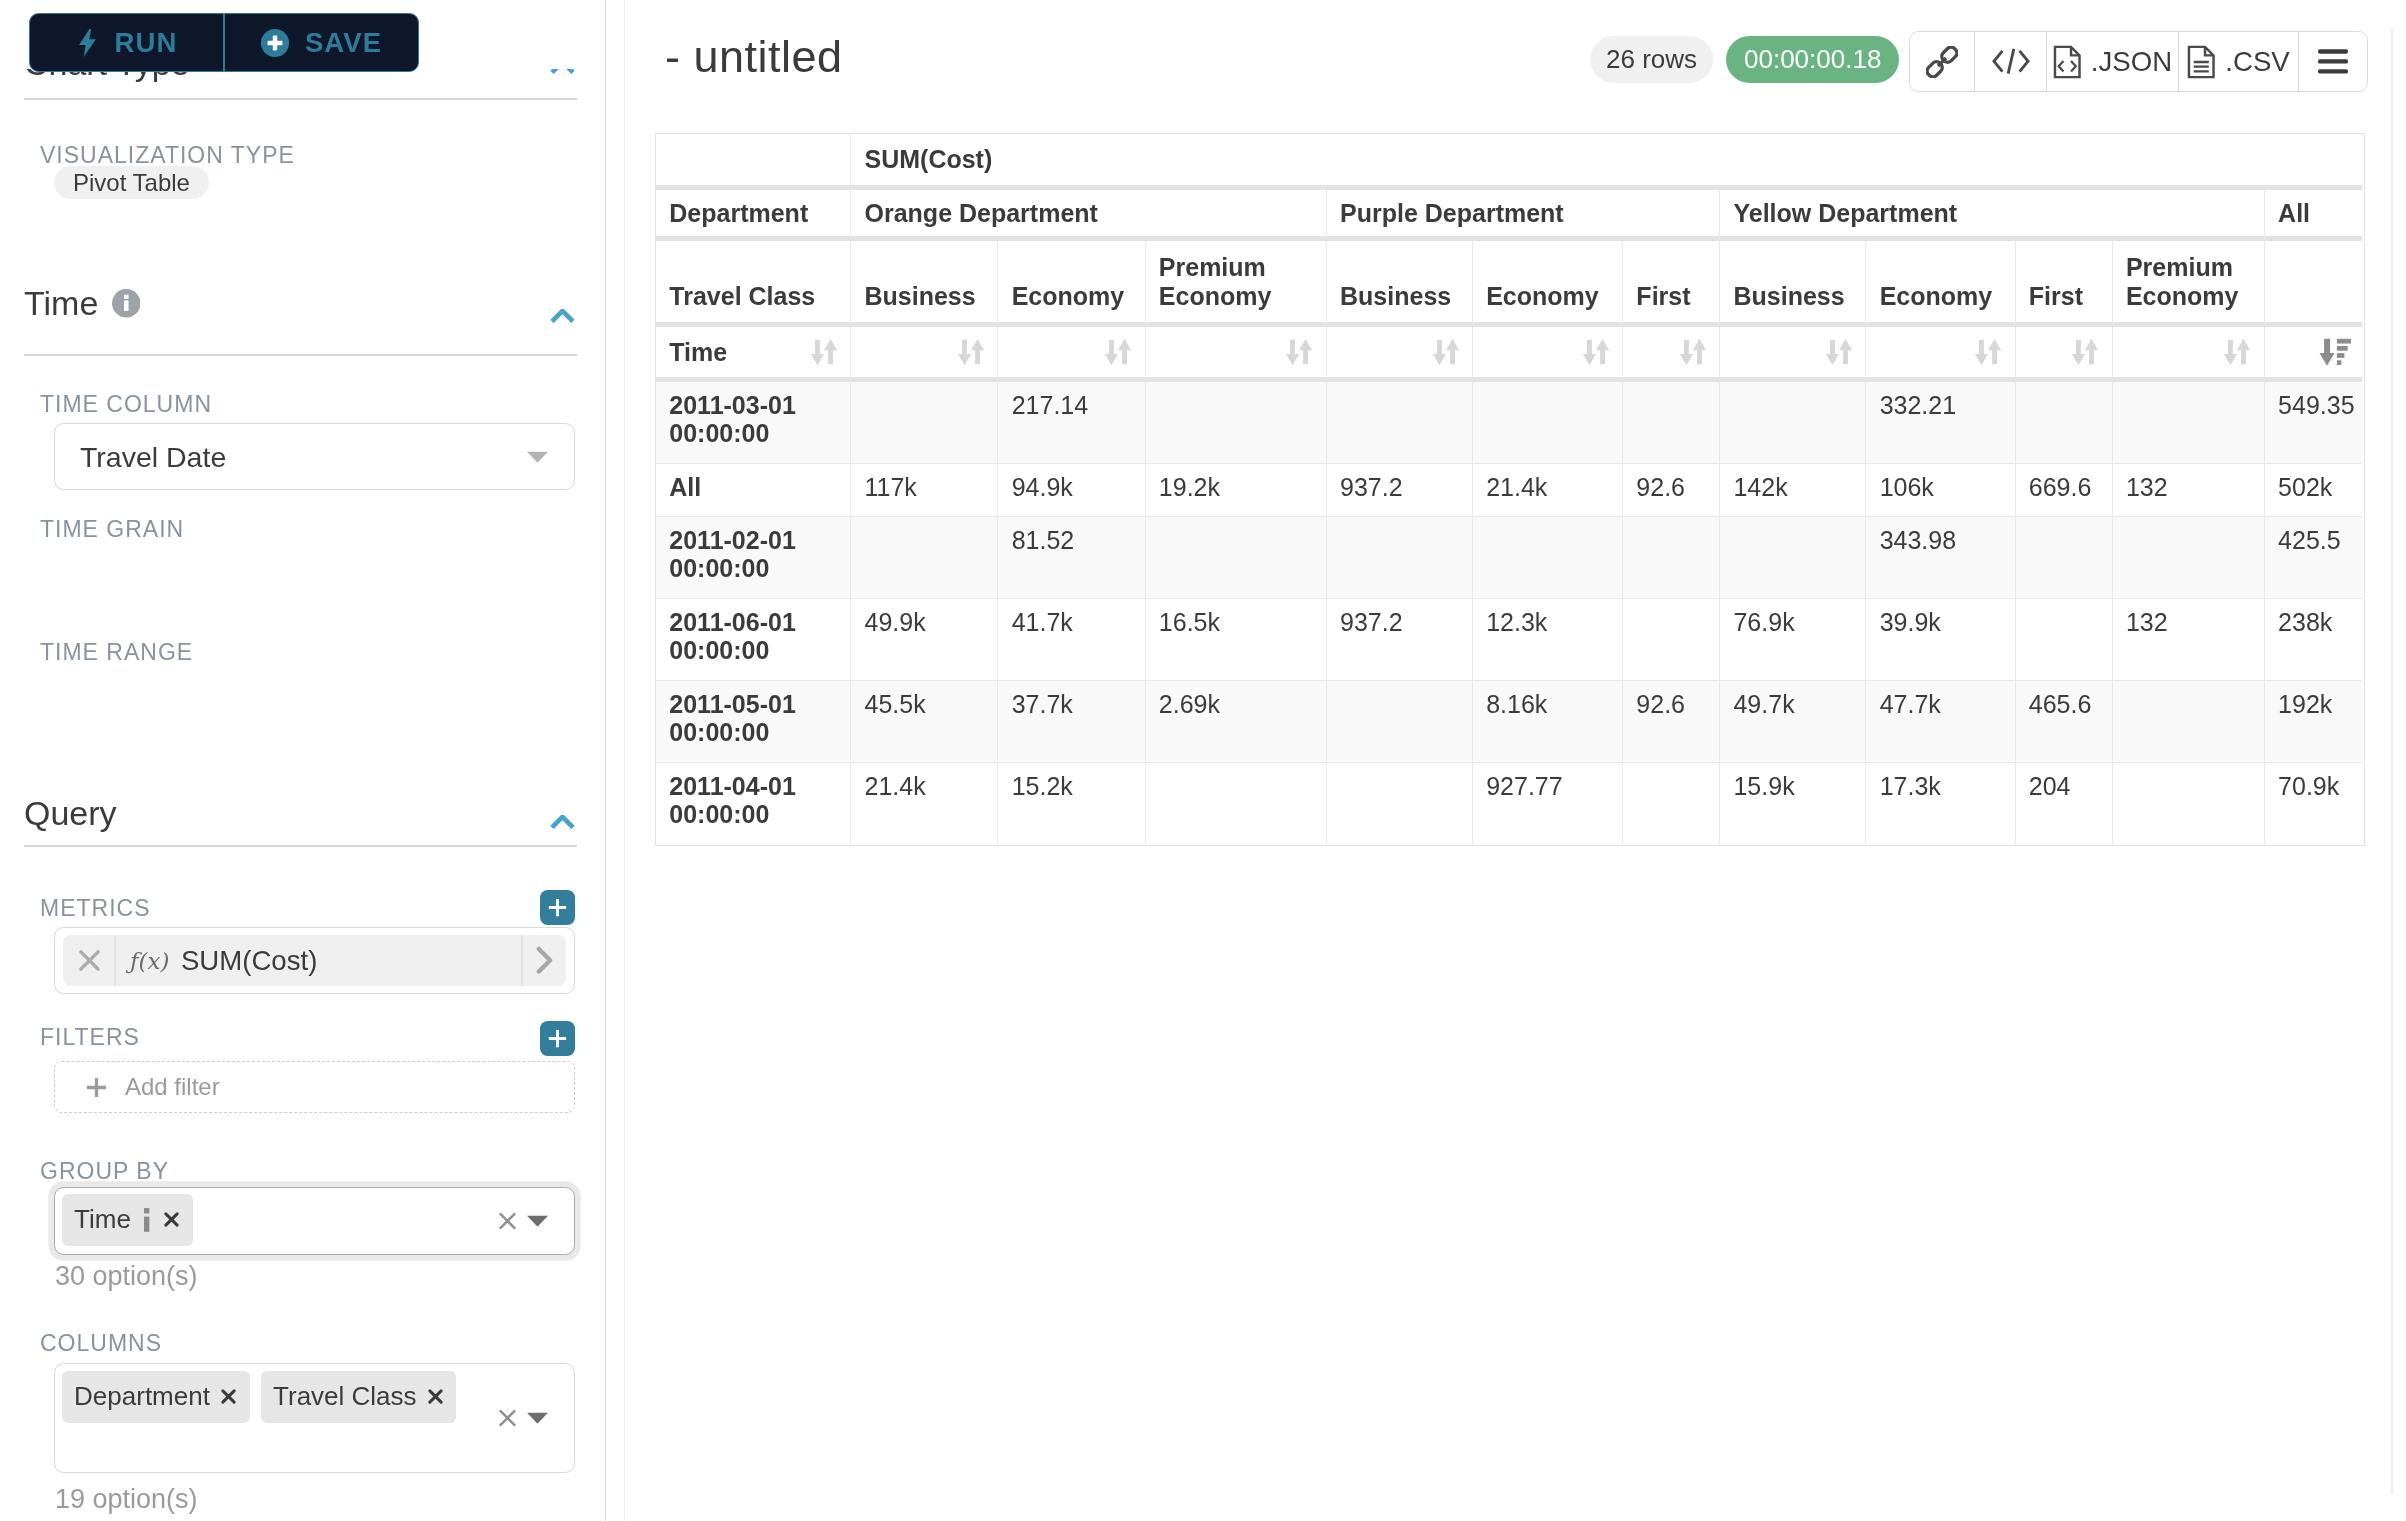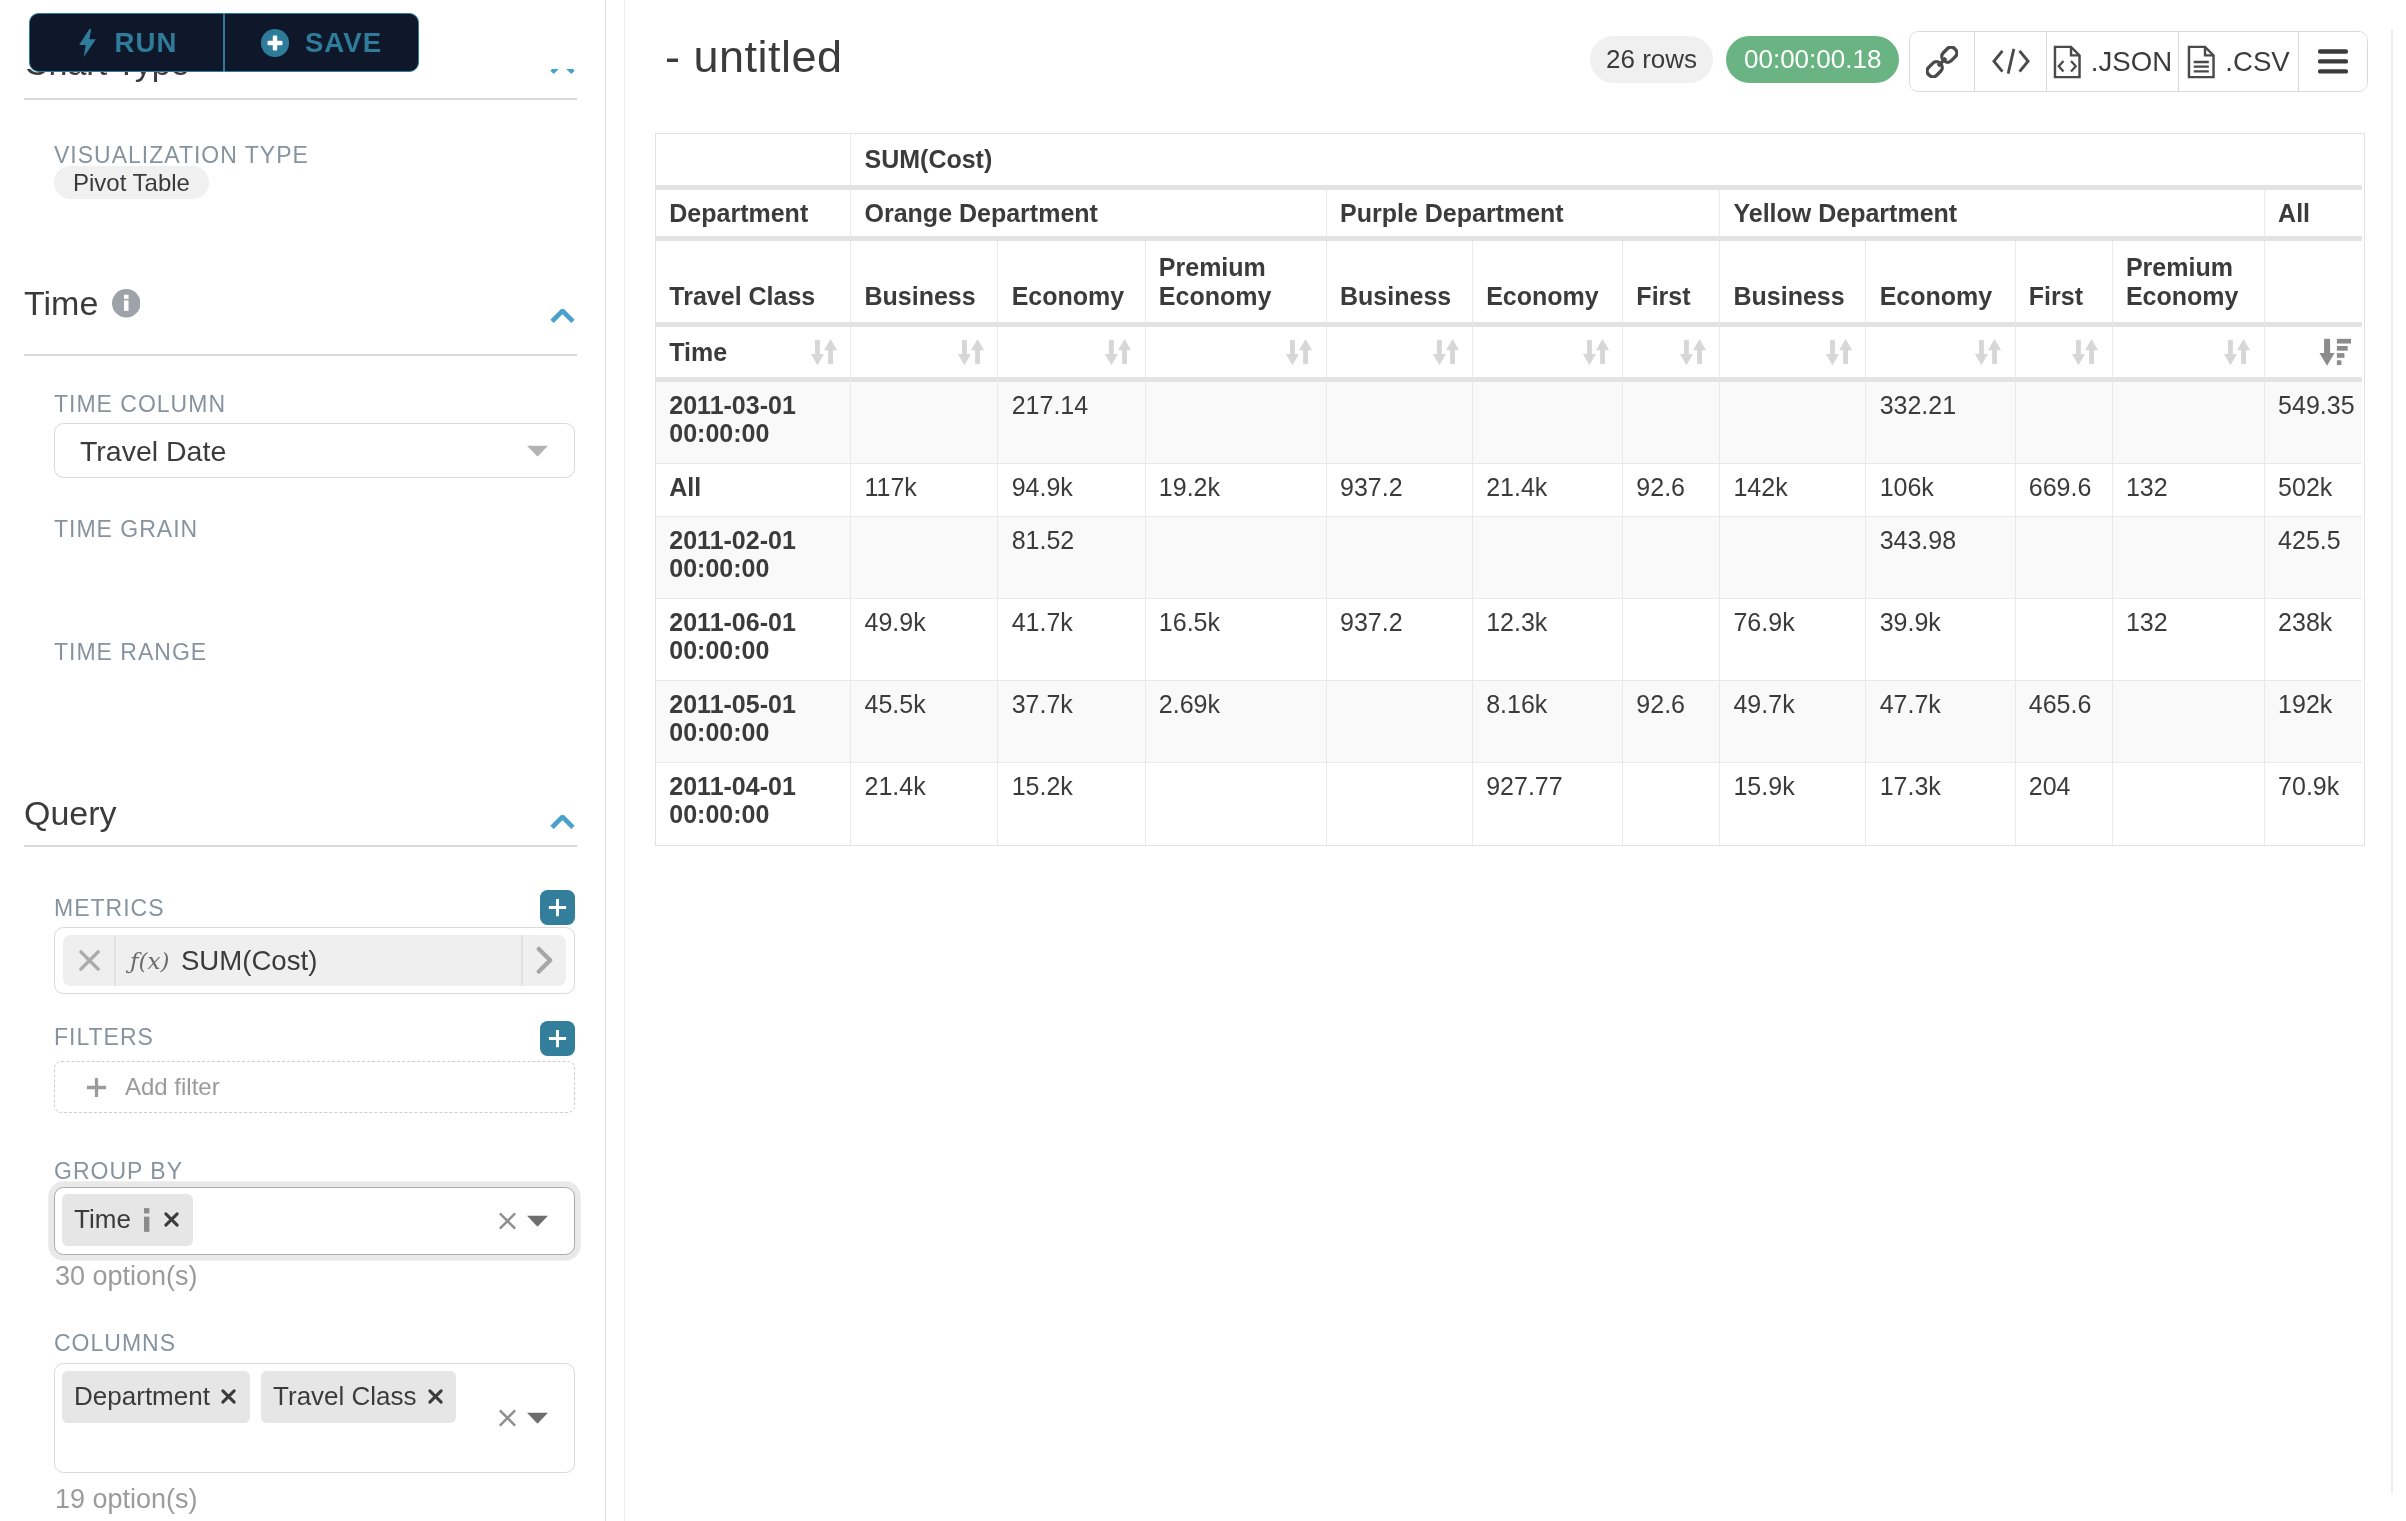--- a/index.html
+++ b/index.html
@@ -31,38 +31,38 @@
 .sect-chevron { position:absolute; left:550px; }
 .chart-type-chevron { top:60px; }
 .time-chevron { top:309px; }
 .query-chevron { top:815px; }
 
 .hr { position:absolute; left:24px; width:553px; height:1.9px; background:#D8D8D8; }
 .hr-charttype { top:98px; }
 .hr-time { top:354px; }
 .hr-query { top:845px; }
 
-.ctl-label { position:absolute; left:54px; font-size:23px; letter-spacing:1px; color:#87939F; }
+.ctl-label { position:absolute; left:40px; font-size:23px; letter-spacing:1px; color:#87939F; }
 .lbl-viztype  { top:142px; }
 .lbl-timecol  { top:391px; }
 .lbl-timegrain{ top:516px; }
 .lbl-timerange{ top:639px; }
 .lbl-metrics  { top:895px; }
 .lbl-filters  { top:1024px; }
 .lbl-groupby  { top:1158px; }
 .lbl-columns  { top:1330px; }
 
 .pill { position:absolute; left:54px; display:inline-flex; align-items:center;
         background:#F0F0F0; border-radius:950px; color:#3B3B3B; }
 .viz-pill   { top:166px; height:33px; padding:0 19px; font-size:24px; }
 .range-pill { top:673px; height:47px; padding:0 19px; font-size:24px; }
 
 .selectbox { position:absolute; left:54px; width:521px; background:#fff;
              border:1.9px solid #D9D9D9; border-radius:9.5px; }
-.sel-timecol  { top:423px; height:55px; }
+.sel-timecol  { top:423px; height:67px; }
 .sel-timegrain{ top:554px; height:67px; }
 .sel-metrics  { top:927px; height:67px; }
 .sel-groupby  { top:1187px; height:68px; }
 .sel-columns  { top:1363px; height:110px; }
 .sel-groupby.focused { border-color:#ABABAB; box-shadow:0 0 0 5.7px #E9E9E9; }
 .sel-value { position:absolute; left:25px; top:50%; transform:translateY(-50%);
              font-size:28.5px; color:#3B3B3B; }
 .sel-caret { position:absolute; right:25px; top:50%; transform:translateY(-50%); line-height:0; }
 .sel-clear { position:absolute; right:56px; top:50%; transform:translateY(-50%); line-height:0; }
 

